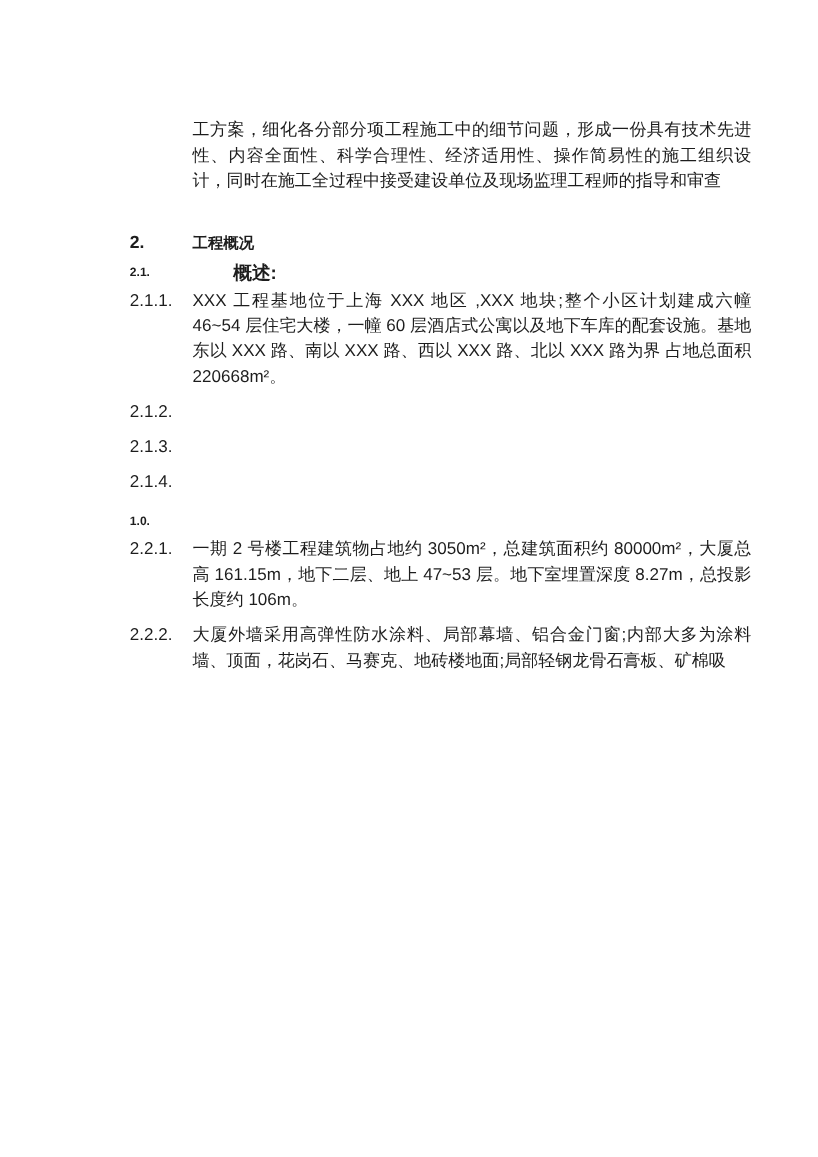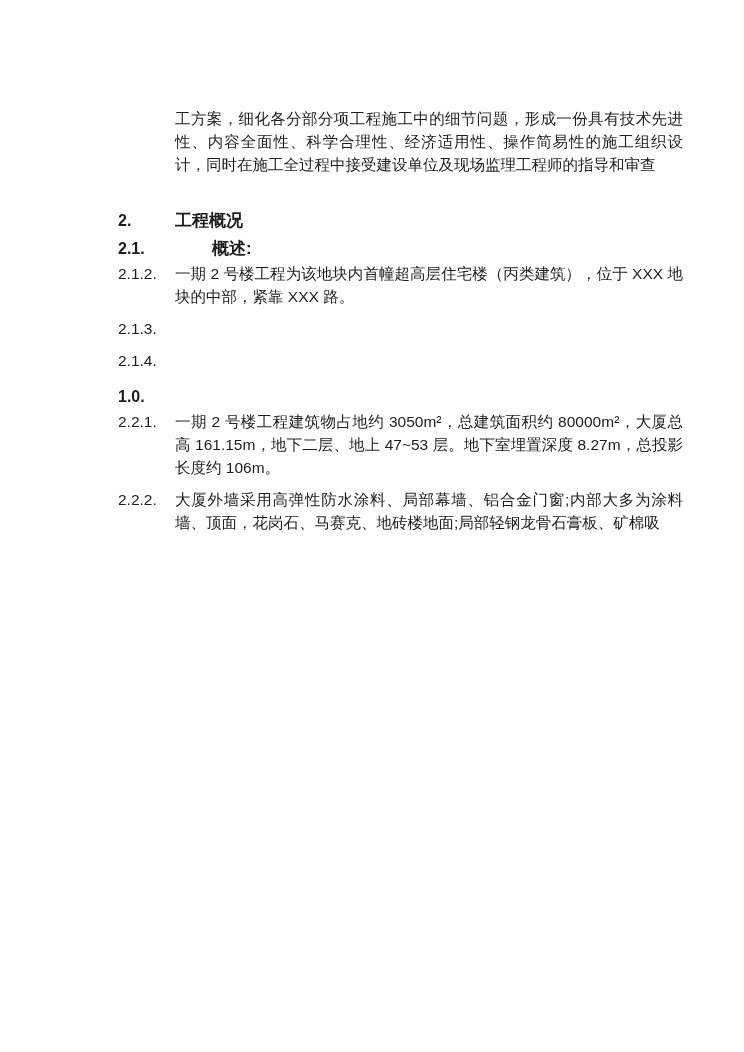--- a/index.html
+++ b/index.html
@@ -30,25 +30,25 @@
   }
   .num {
     flex: 0 0 57px;
     width: 57px;
   }
   .txt {
     flex: 1 1 auto;
     text-align: justify;
   }
   .row.h1 { margin-top: 33px; margin-bottom: 5px; }
-  .row.h1 .txt { font-weight: bold; font-size: 17px; }
+  .row.h1 .txt { font-weight: bold; font-size: 14px; }
   .row.h1 .num { font-weight: bold; font-size: 16px; }
   .row.h2 { margin-bottom: 2px; }
   .row.h2 .txt { font-weight: bold; font-size: 17px; margin-left: 37px; }
-  .row.h2 .num { font-weight: bold; font-size: 16px; }
+  .row.h2 .num { font-weight: bold; font-size: 11px; }
   .row.h2.spaced { margin-top: 13px; }
   .row.intro .num { visibility: hidden; }
 </style>
 </head>
 <body>
 
 <div class="page">
   <div class="doc">
 
     <div class="row intro">
@@ -59,24 +59,27 @@
     <div class="row h1">
       <div class="num">2.</div>
       <div class="txt">工程概况</div>
     </div>
 
     <div class="row h2">
       <div class="num">2.1.</div>
       <div class="txt">概述:</div>
     </div>
 
+    <div class="row">
+      <div class="num">2.1.1.</div>
+      <div class="txt">XXX 工程基地位于上海 XXX 地区 ,XXX 地块;整个小区计划建成六幢 46~54 层住宅大楼，一幢 60 层酒店式公寓以及地下车库的配套设施。基地东以 XXX 路、南以 XXX 路、西以 XXX 路、北以 XXX 路为界 占地总面积 220668m²。</div>
+    </div>
 
     <div class="row">
       <div class="num">2.1.2.</div>
-      <div class="txt">一期 2 号楼工程为该地块内首幢超高层住宅楼（丙类建筑），位于 XXX 地块的中部，紧靠 XXX 路。</div>
     </div>
 
     <div class="row">
       <div class="num">2.1.3.</div>
     </div>
 
     <div class="row">
       <div class="num">2.1.4.</div>
     </div>
 

